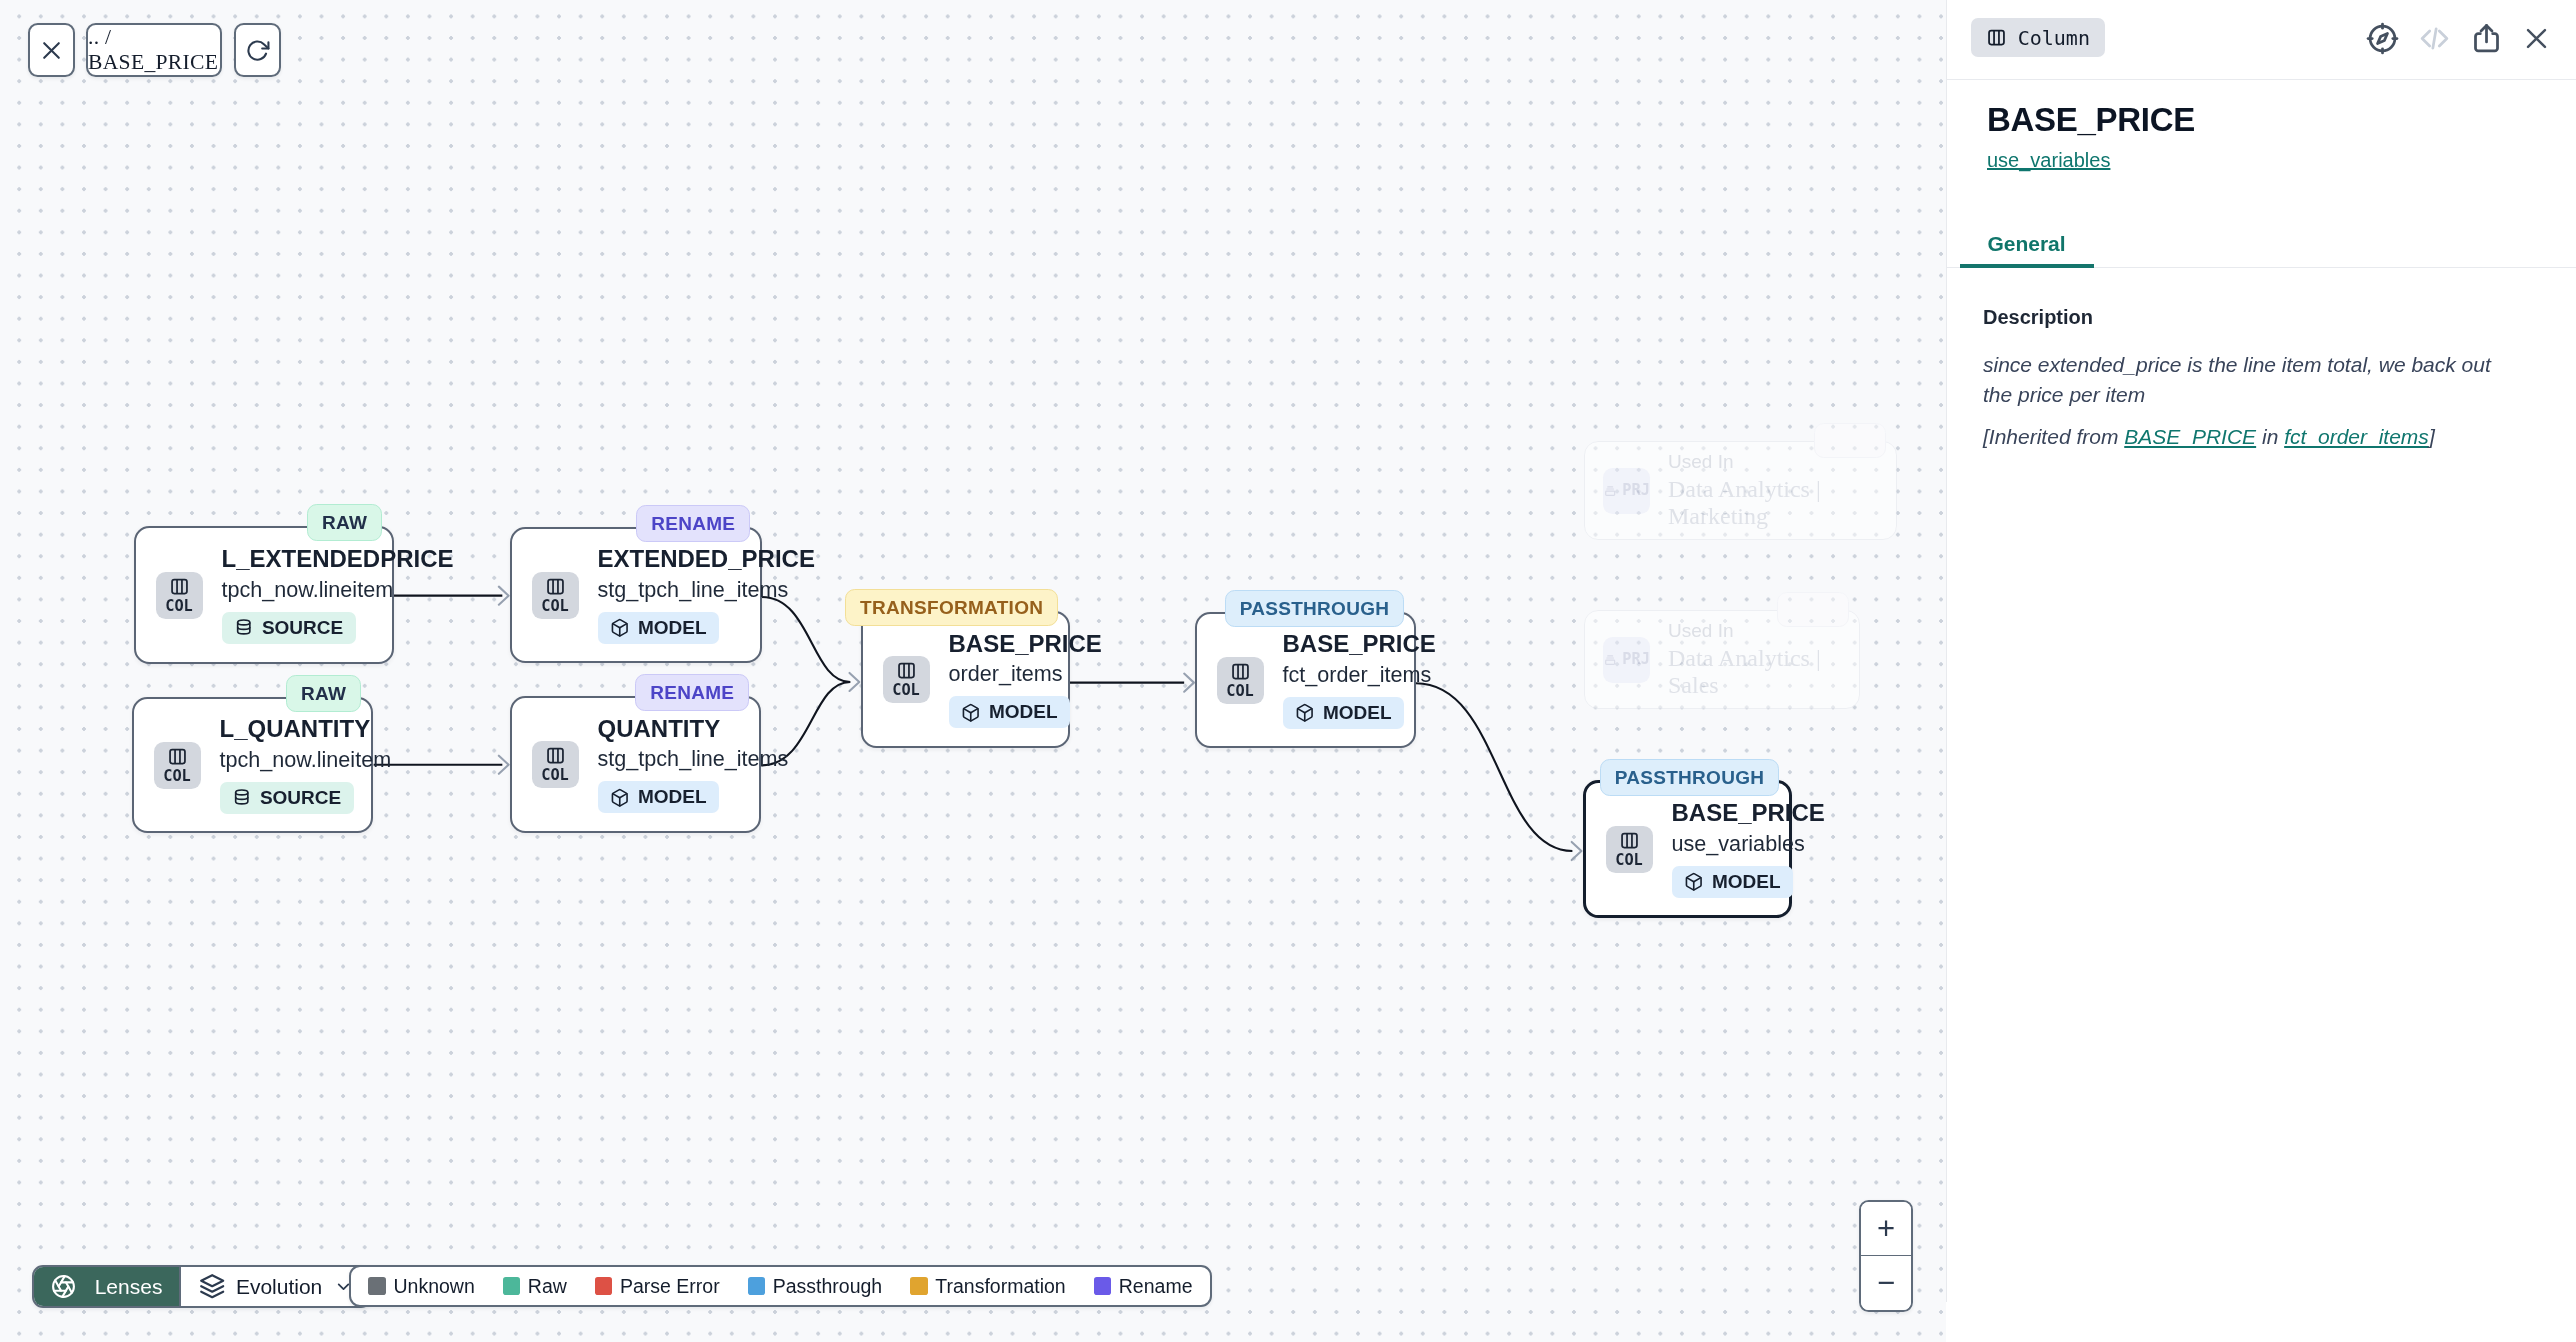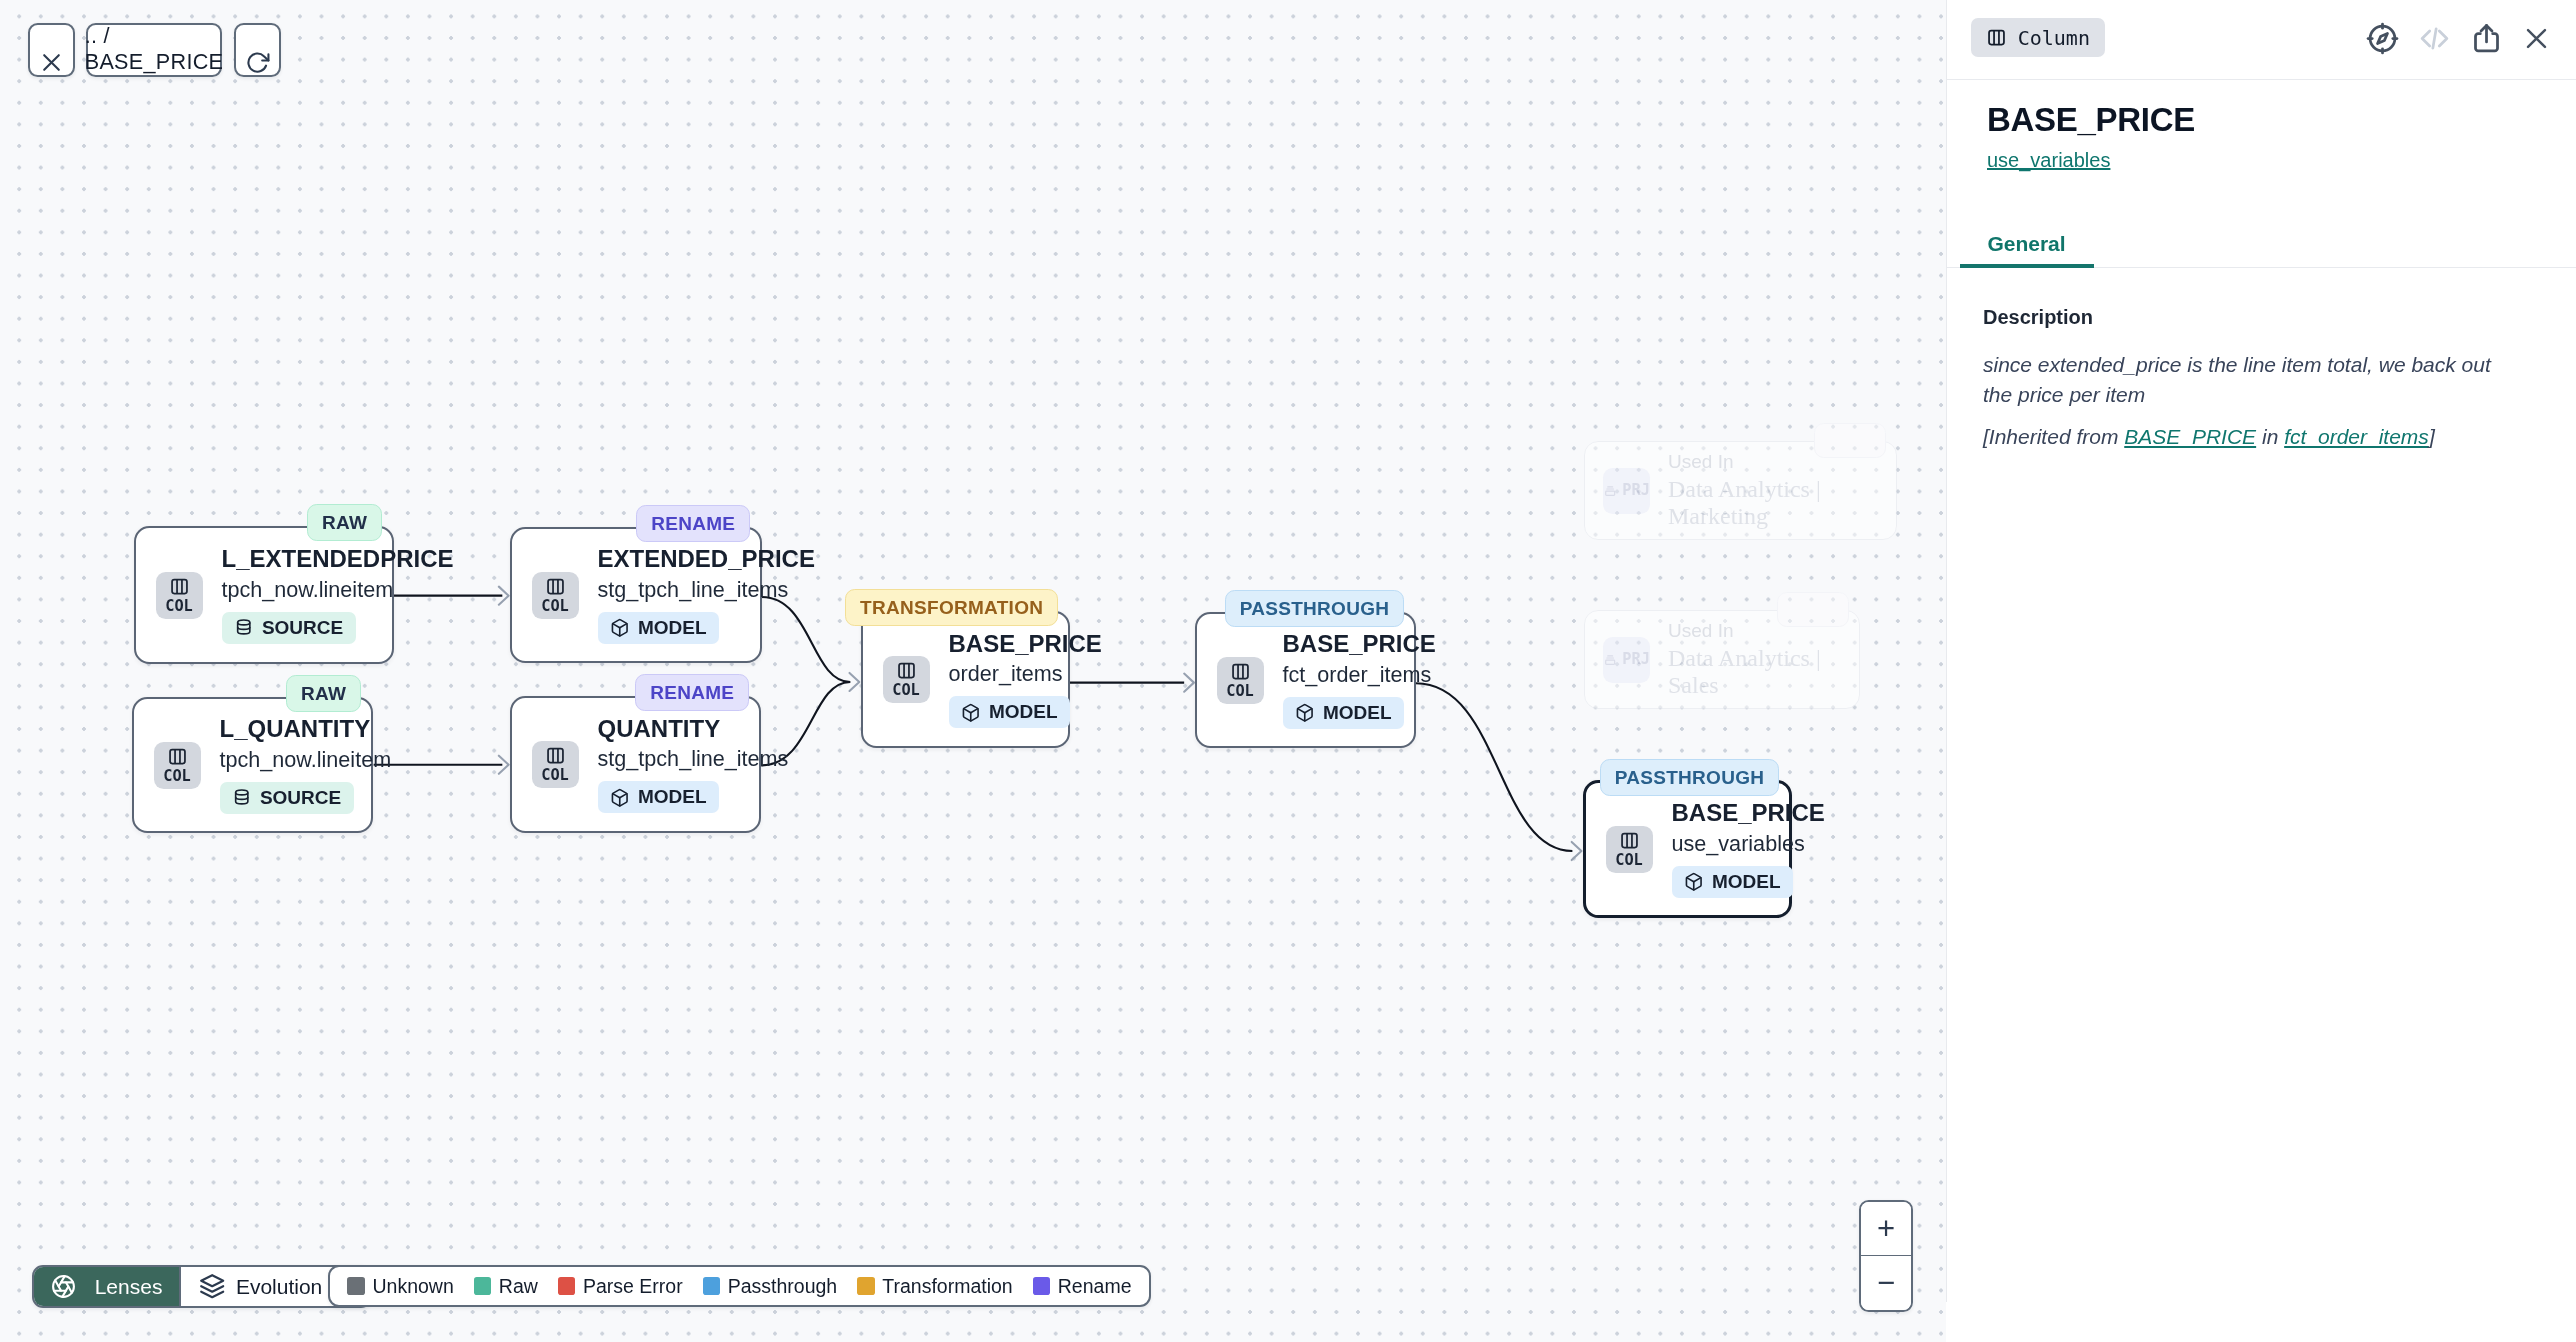--- a/index.html
+++ b/index.html
@@ -12,22 +12,22 @@
   .canvas{
     position:absolute;left:0;top:0;width:1946px;height:1343px;
     background-color:#f8f9fb;
     background-image:radial-gradient(circle,#ccd2db 1.8px,transparent 2px);
     background-size:21.6px 21.6px;background-position:8.4px 5.6px;
   }
   .edges{position:absolute;left:0;top:0;}
   
   .tbtn{
     position:absolute;background:#fff;border:2.1px solid #5f6b7a;border-radius:9.7px;
-    display:flex;align-items:flex-end;justify-content:center;color:#2c3a4e;
-    box-shadow:0 1.4px 3.5px rgba(15,23,42,.07);cursor:pointer;box-sizing:border-box;
+    display:flex;align-items:center;justify-content:center;color:#2c3a4e;
+    box-shadow:0 1.4px 3.5px rgba(15,23,42,.07);cursor:pointer;box-sizing:border-box;font-family:Liberation Serif, serif;
   }
   .tbtn svg{width:25px;height:25px;}
   .crumb{font-size:21.6px;color:#141d2c;letter-spacing:0.3px;}
   
   .node{
     position:absolute;background:#fff;border:2.1px solid #5b6575;border-radius:15.3px;
     box-shadow:0 1.4px 4.2px rgba(15,23,42,.06);display:flex;align-items:center;
     padding-left:19.5px;box-sizing:border-box;cursor:pointer;
   }
   .node.selected{border:3.5px solid #141e2d;}
@@ -80,23 +80,24 @@
     padding:0 16.7px;font-size:21px;cursor:pointer;
   }
   .lens-btn svg{width:25px;height:25px;}
   .lens-select{
     background:#fff;display:flex;align-items:center;gap:10.4px;padding:0 16.7px 0 18px;
     font-size:21px;color:#141d2c;border-left:2.1px solid #5f6b7a;cursor:pointer;
   }
   .lens-select svg{width:26.4px;height:26.4px;color:#2c3a4e;}
   .lens-select .chev{width:21px;height:21px;}
   .legend{
-    position:absolute;display:flex;align-items:center;gap:20px;height:42px;padding:0 17.4px;
+    position:absolute;display:flex;align-items:center;gap:28px;height:42px;padding:0 17.4px;
     background:#fff;border:2.1px solid #5f6b7a;border-radius:11px;box-sizing:border-box;
     box-shadow:0 1.4px 3.5px rgba(15,23,42,.07);
+    margin-left:21px;
   }
   .litem{display:flex;align-items:center;gap:7.7px;font-size:19.5px;color:#141d2c;}
   .swatch{width:17.4px;height:17.4px;border-radius:2.8px;flex:none;}
   .zoomctl{
     position:absolute;width:54px;background:#fff;border:2.1px solid #5f6b7a;border-radius:9.7px;
     overflow:hidden;box-shadow:0 1.4px 3.5px rgba(15,23,42,.07);box-sizing:border-box;
   }
   .zoomctl .zbtn{
     width:100%;height:54px;background:#fff;border:none;font-size:31px;color:#2c3a4e;
     display:flex;align-items:center;justify-content:center;cursor:pointer;font-family:inherit;

